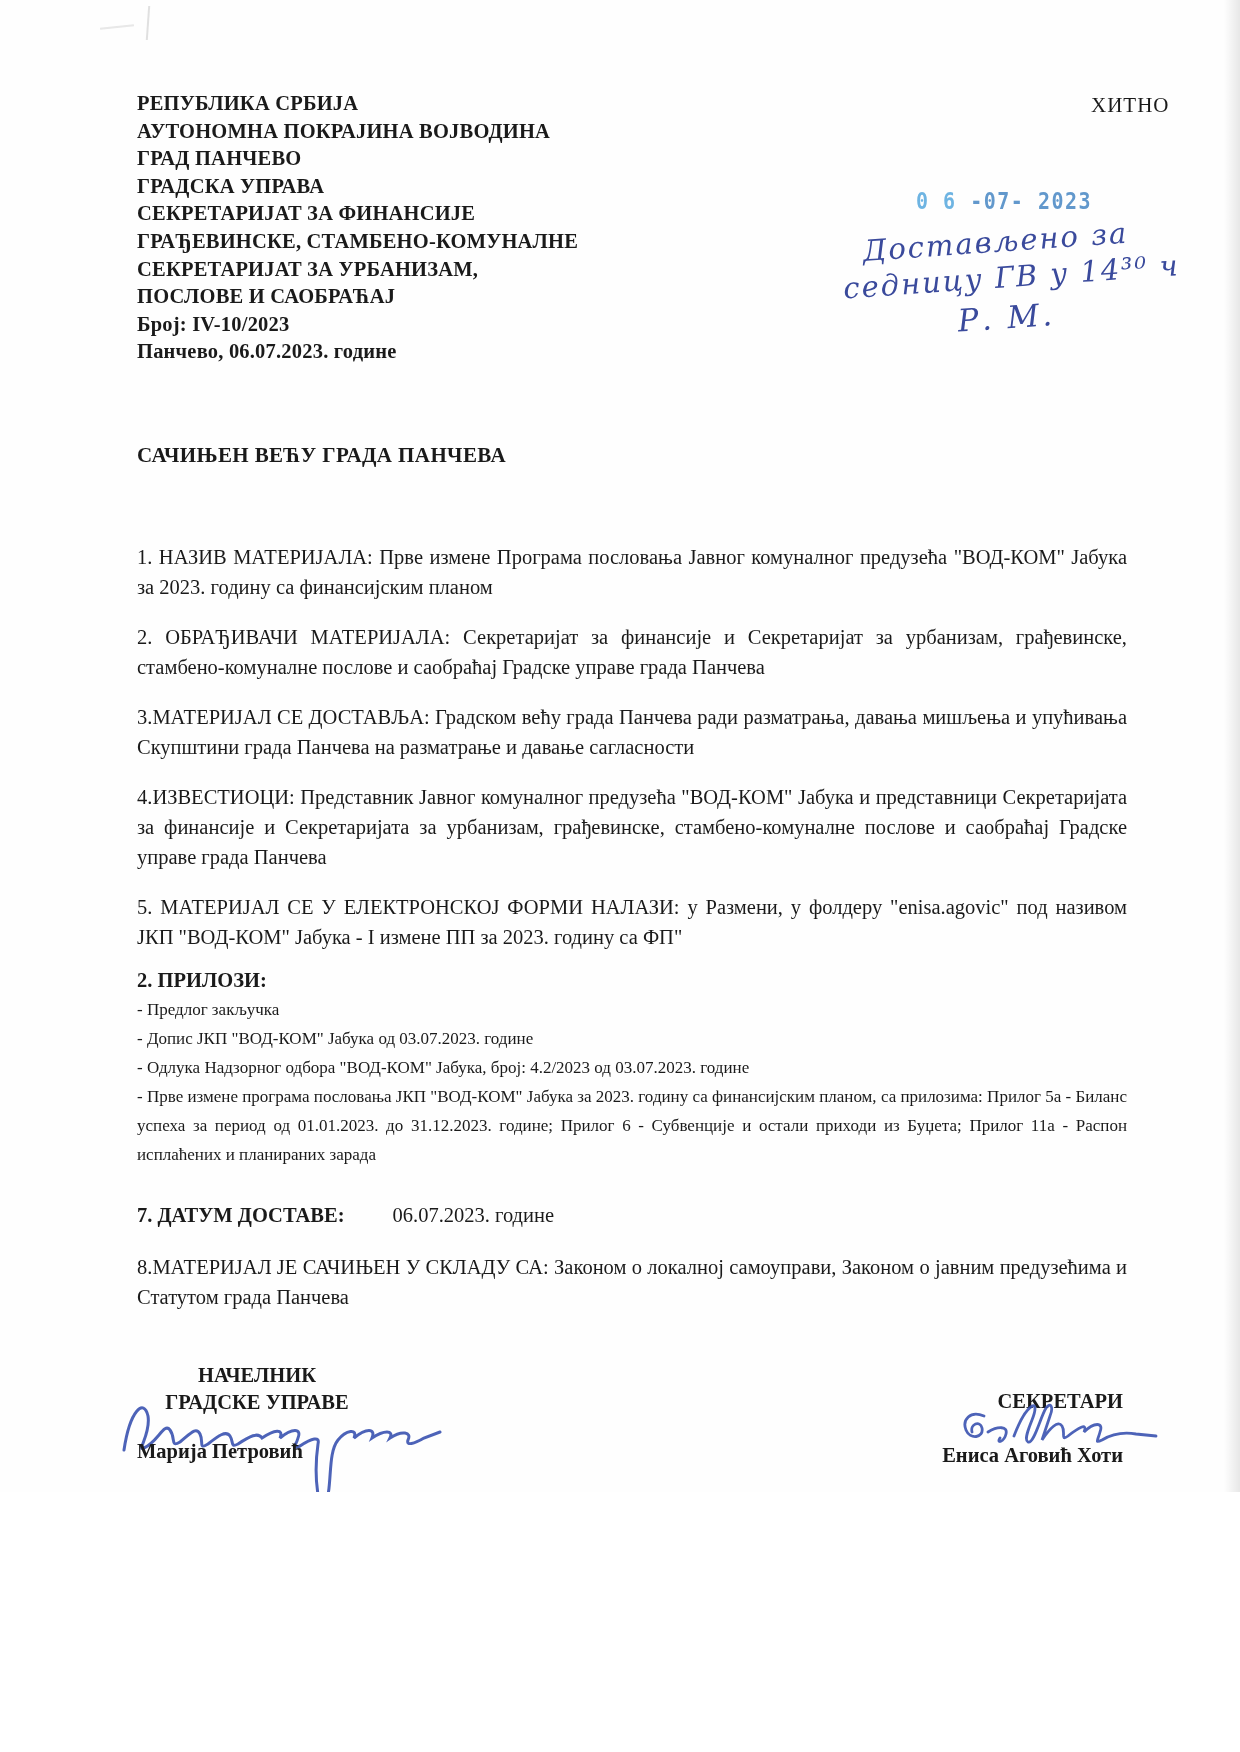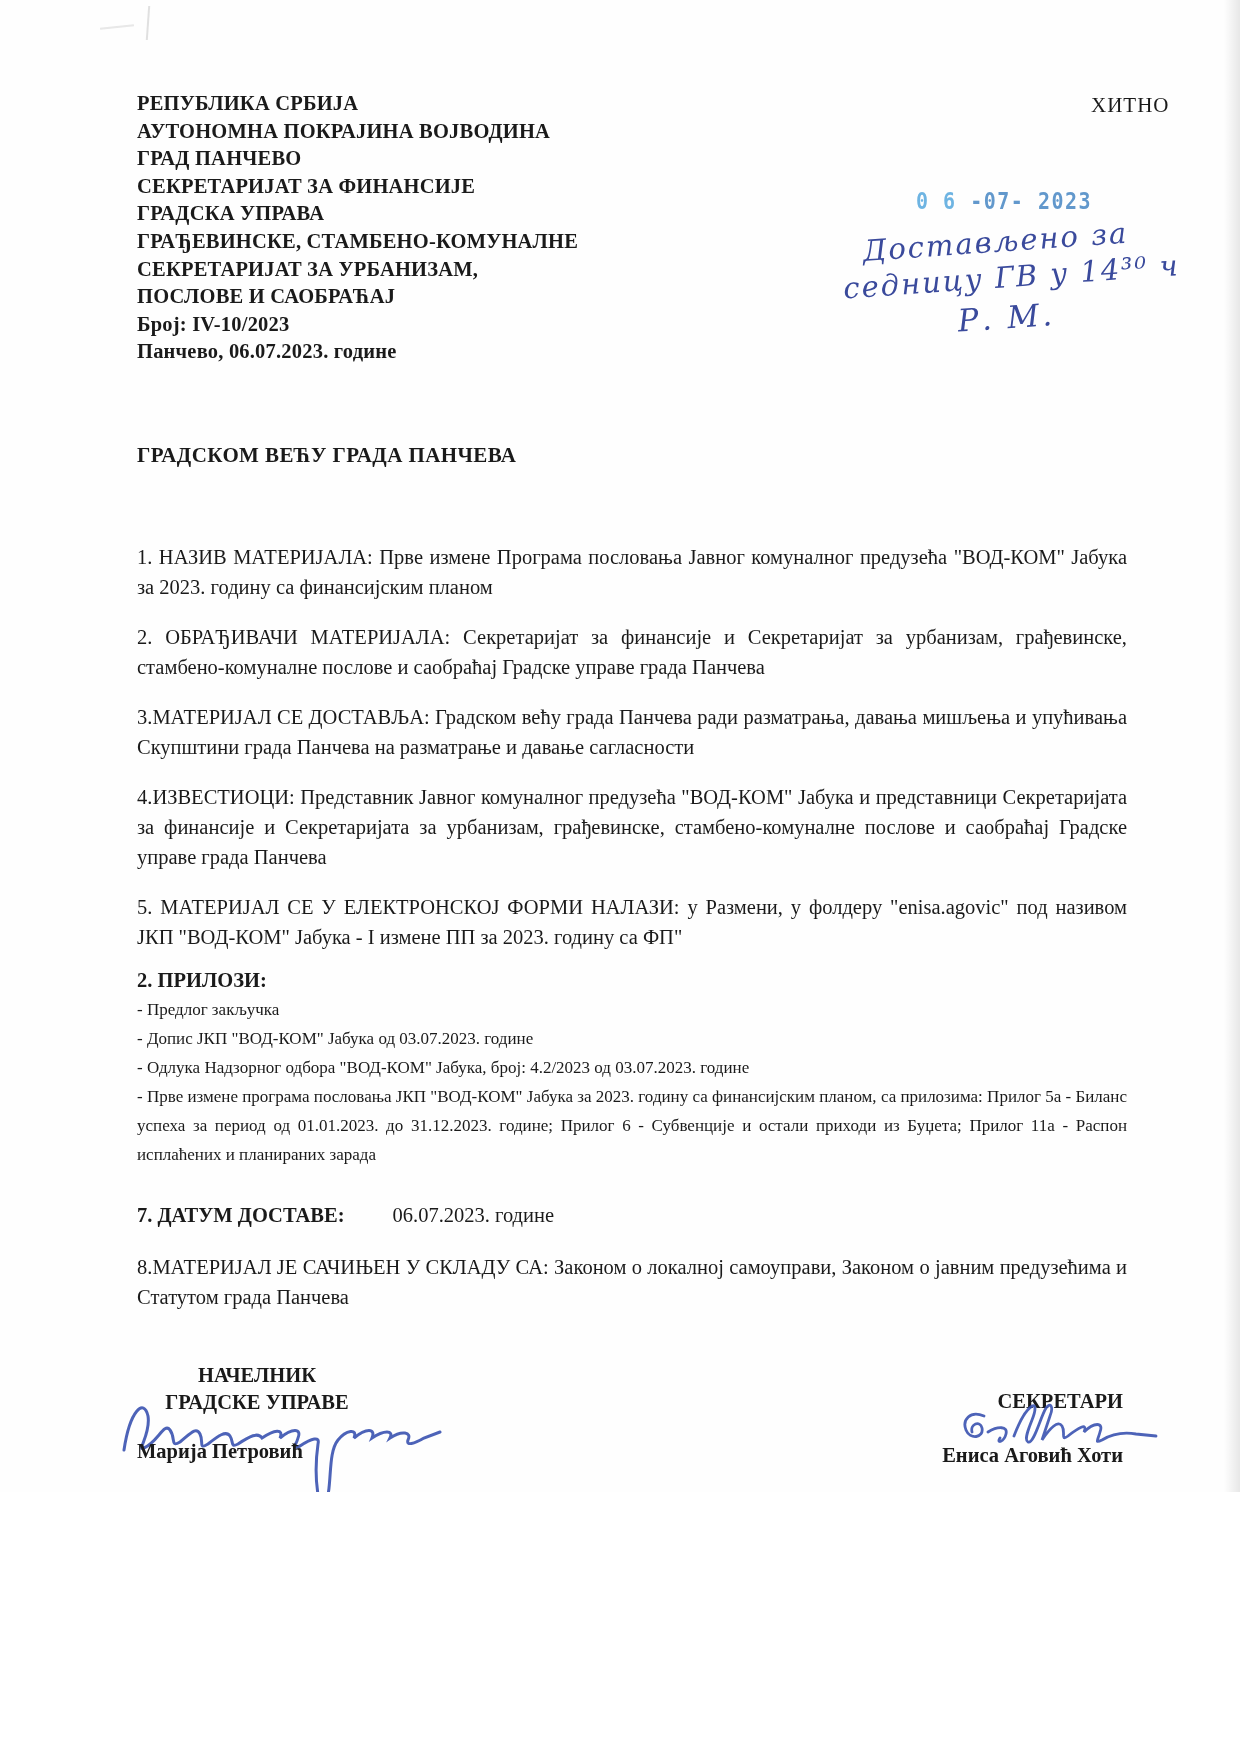--- a/index.html
+++ b/index.html
@@ -100,43 +100,43 @@
 
 <div class="page">
 
   <div class="scan-artifact"></div>
   <div class="scan-artifact2"></div>
 
   <div class="header-block">
     <div class="hline">РЕПУБЛИКА СРБИЈА</div>
     <div class="hline">АУТОНОМНА ПОКРАЈИНА ВОЈВОДИНА</div>
     <div class="hline">ГРАД ПАНЧЕВО</div>
+    <div class="hline">ГРАДСКА УПРАВА</div>
     <div class="hline">СЕКРЕТАРИЈАТ ЗА ФИНАНСИЈЕ</div>
-    <div class="hline">ГРАДСКА УПРАВА</div>
     <div class="hline">ГРАЂЕВИНСКЕ, СТАМБЕНО-КОМУНАЛНЕ</div>
     <div class="hline">СЕКРЕТАРИЈАТ ЗА УРБАНИЗАМ,</div>
     <div class="hline">ПОСЛОВЕ И САОБРАЋАЈ</div>
     <div class="hline">Број: IV-10/2023</div>
     <div class="hline">Панчево, 06.07.2023. године</div>
   </div>
 
   <div class="urgent">ХИТНО</div>
 
   <div class="stamp">
     <span class="d1">0 6</span>
     <span class="d2">-07- 2023</span>
   </div>
 
   <div class="handnote">
     <div class="hn1">Достављено за</div>
     <div class="hn2">седницу ГВ у 14³⁰ ч</div>
     <div class="hn3">Р. М.</div>
   </div>
 
-  <div class="recipient">ГРАДСКОМ ВЕЋУ ГРАДА ПАНЧЕВА</div>
+  <div class="recipient">САЧИЊЕН ВЕЋУ ГРАДА ПАНЧЕВА</div>
 
   <div class="body-col sections-block">
     <p class="para"><span class="lbl">1. НАЗИВ МАТЕРИЈАЛА:</span> <span>Прве измене Програма пословања Јавног комуналног предузећа "ВОД-КОМ" Јабука за 2023. годину са финансијским планом</span></p>
     <p class="para"><span class="lbl">2. ОБРАЂИВАЧИ МАТЕРИЈАЛА:</span> <span>Секретаријат за финансије и Секретаријат за урбанизам, грађевинске, стамбено-комуналне послове и саобраћај Градске управе града Панчева</span></p>
     <p class="para"><span class="lbl">3.МАТЕРИЈАЛ СЕ ДОСТАВЉА:</span> <span>Градском већу града Панчева ради разматрања, давања мишљења и упућивања Скупштини града Панчева на разматрање и давање сагласности</span></p>
     <p class="para"><span class="lbl">4.ИЗВЕСТИОЦИ:</span> <span>Представник Јавног комуналног предузећа "ВОД-КОМ" Јабука и представници Секретаријата за финансије и Секретаријата за урбанизам, грађевинске, стамбено-комуналне послове и саобраћај Градске управе града Панчева</span></p>
     <p class="para"><span class="lbl">5. МАТЕРИЈАЛ СЕ У ЕЛЕКТРОНСКОЈ ФОРМИ НАЛАЗИ:</span> <span>у Размени, у фолдеру "enisa.agovic" под називом ЈКП "ВОД-КОМ" Јабука - I измене ПП за 2023. годину са ФП"</span></p>
   </div>
 
   <div class="body-col attachments">

